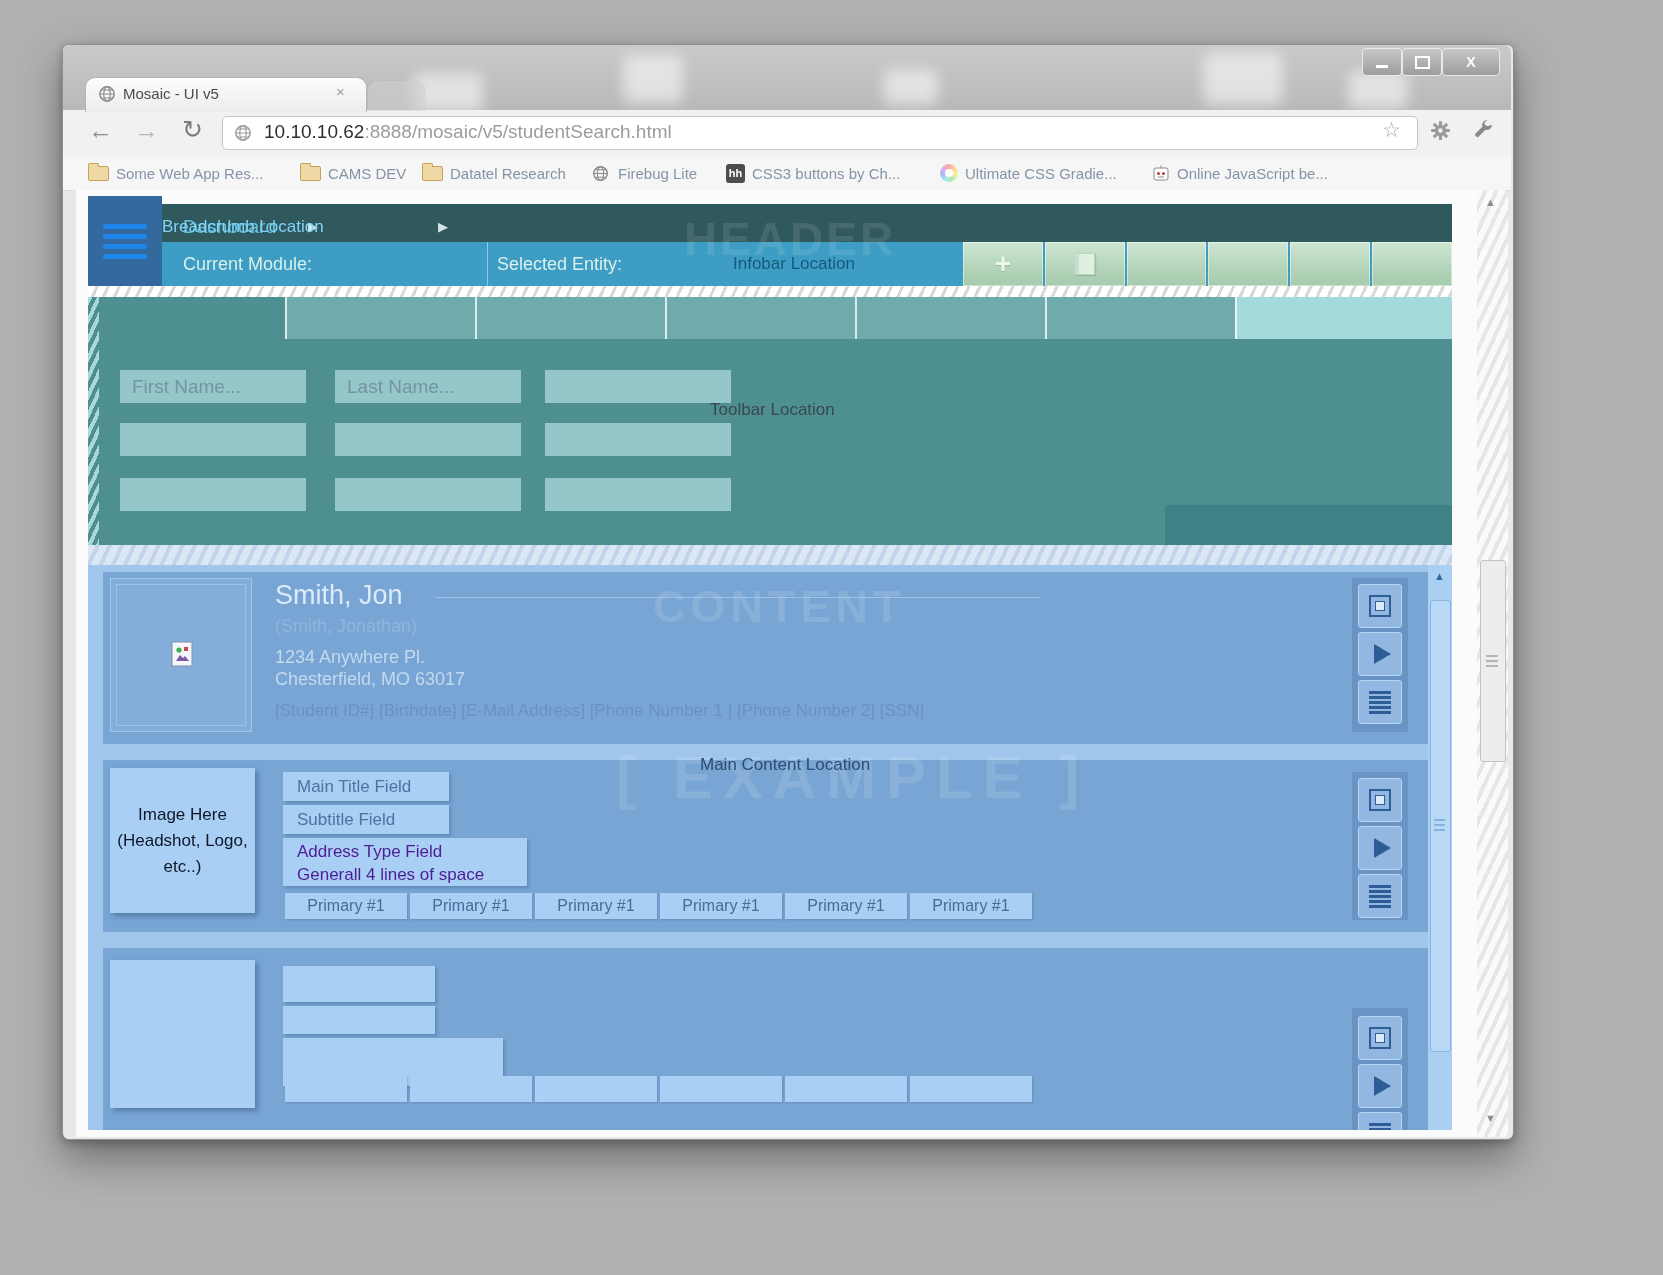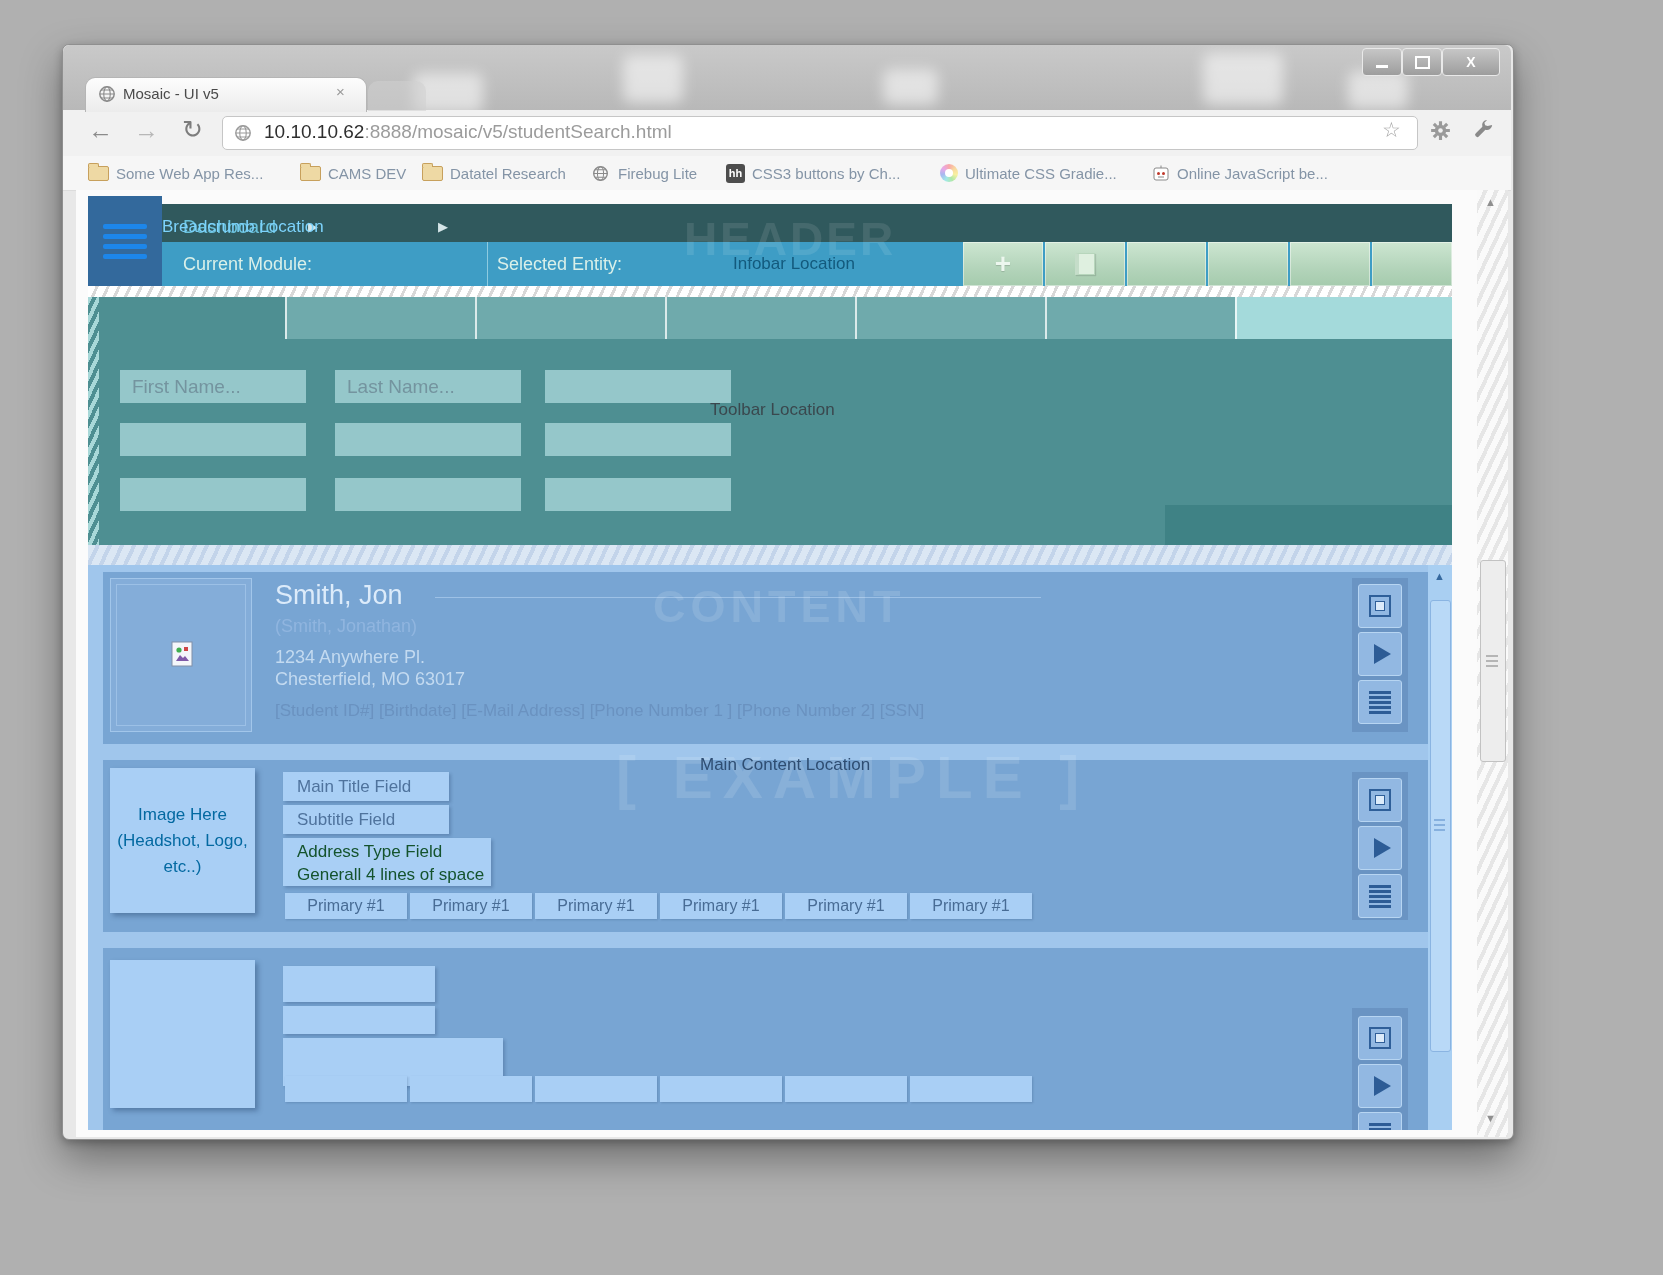--- a/index.html
+++ b/index.html
@@ -129,28 +129,28 @@
   .i-check::after{content:"";position:absolute;left:4px;top:4px;width:8px;height:8px;
        background:#dcebfa;border:1px solid #2f5f99;}
   .i-play{width:0;height:0;border-left:17px solid #2d5c96;border-top:10px solid transparent;
        border-bottom:10px solid transparent;margin-left:4px;}
   .i-list{width:22px;height:23px;
        background:repeating-linear-gradient(#2d5c96 0 3px,rgba(0,0,0,0) 3px 5px);}
 
   
   .bluebox{position:absolute;background:#a9cff5;box-shadow:2px 2px 3px rgba(43,74,114,.3);}
   #c2-imgbox{left:7px;top:8px;width:145px;height:145px;display:flex;flex-direction:column;
-       justify-content:center;text-align:center;color:#0369a1;font-size:17px;line-height:26px;
+       justify-content:center;text-align:center;color:#0f172a;font-size:17px;line-height:26px;
        box-shadow:3px 3px 5px rgba(43,74,114,.45);}
   #c2-titlebox{left:180px;top:12px;width:152px;height:29px;line-height:29px;padding-left:14px;
        font-size:17px;color:#4f739d;}
   #c2-subtitlebox{left:180px;top:45px;width:152px;height:29px;line-height:29px;padding-left:14px;
        font-size:17px;color:#4f739d;}
-  #c2-addrbox{left:180px;top:78px;width:208px;height:48px;padding:2px 0 0 14px;line-height:23px;
-       font-size:17px;color:#14532d;box-sizing:border-box;}
+  #c2-addrbox{left:180px;top:78px;width:244px;height:48px;padding:2px 0 0 14px;line-height:23px;
+       font-size:17px;color:#4c1d95;box-sizing:border-box;}
   .pbtn{position:absolute;top:133px;width:122px;height:26px;background:#a9cff5;color:#486c95;
        font-size:16px;text-align:center;line-height:26px;box-shadow:1px 1px 2px rgba(43,74,114,.25);}
   #c3-imgbox{left:7px;top:12px;width:145px;height:148px;box-shadow:3px 3px 5px rgba(43,74,114,.45);}
   #c3-titlebox{left:180px;top:18px;width:152px;height:36px;}
   #c3-subtitlebox{left:180px;top:58px;width:152px;height:28px;}
   #c3-addrbox{left:180px;top:90px;width:220px;height:48px;}
   .pbtn3{top:128px;}
 
   
   #cscroll{left:1340px;top:0;width:24px;height:565px;background:#a9cff2;}

